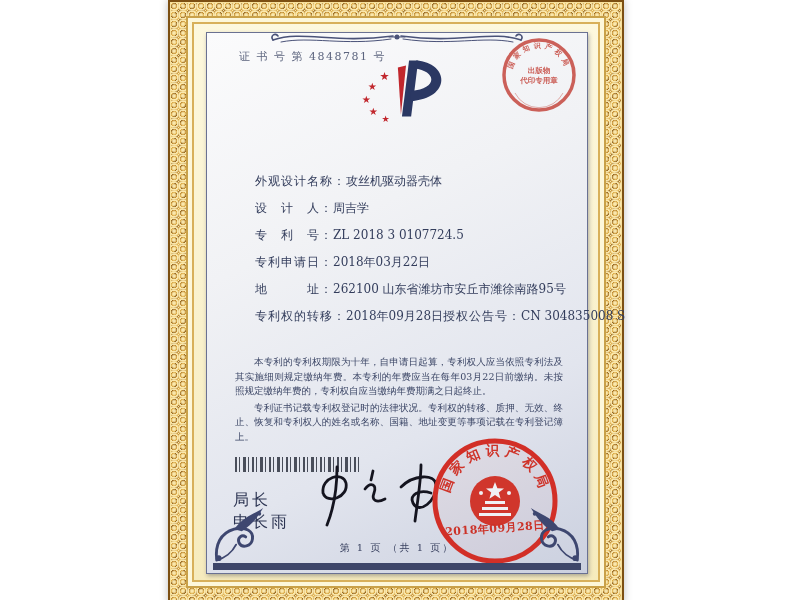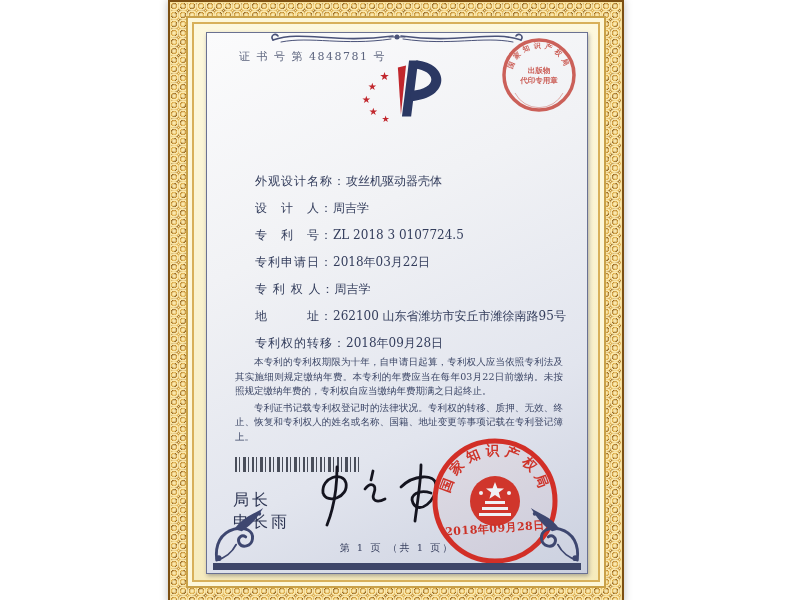--- a/index.html
+++ b/index.html
@@ -128,27 +128,25 @@
       <div class="field-row">
         <span class="lbl">设　计　人：</span><span class="val">周吉学</span>
       </div>
       <div class="field-row">
         <span class="lbl">专　利　号：</span><span class="val">ZL 2018 3 0107724.5</span>
       </div>
       <div class="field-row">
         <span class="lbl">专利申请日：</span><span class="val">2018年03月22日</span>
       </div>
       <div class="field-row">
-        <span class="lbl">专 利 权 人：</span><span class="val">周吉学</span>
-      </div>
-      <div class="field-row">
         <span class="lbl">地　　　址：</span><span class="val">262100 山东省潍坊市安丘市潍徐南路95号</span>
       </div>
       <div class="field-row grant-row">
         <span><span class="lbl">专利权的转移：</span><span class="val">2018年09月28日</span></span>
+        <span><span class="lbl">授权公告号：</span><span class="val">CN 304835008 S</span></span>
       </div>
     </div>
 
     <div class="paragraphs">
       <p>本专利的专利权期限为十年，自申请日起算，专利权人应当依照专利法及其实施细则规定缴纳年费。本专利的年费应当在每年03月22日前缴纳。未按照规定缴纳年费的，专利权自应当缴纳年费期满之日起终止。</p>
       <p>专利证书记载专利权登记时的法律状况。专利权的转移、质押、无效、终止、恢复和专利权人的姓名或名称、国籍、地址变更等事项记载在专利登记簿上。</p>
     </div>
 
     <div class="barcode"></div>
 

